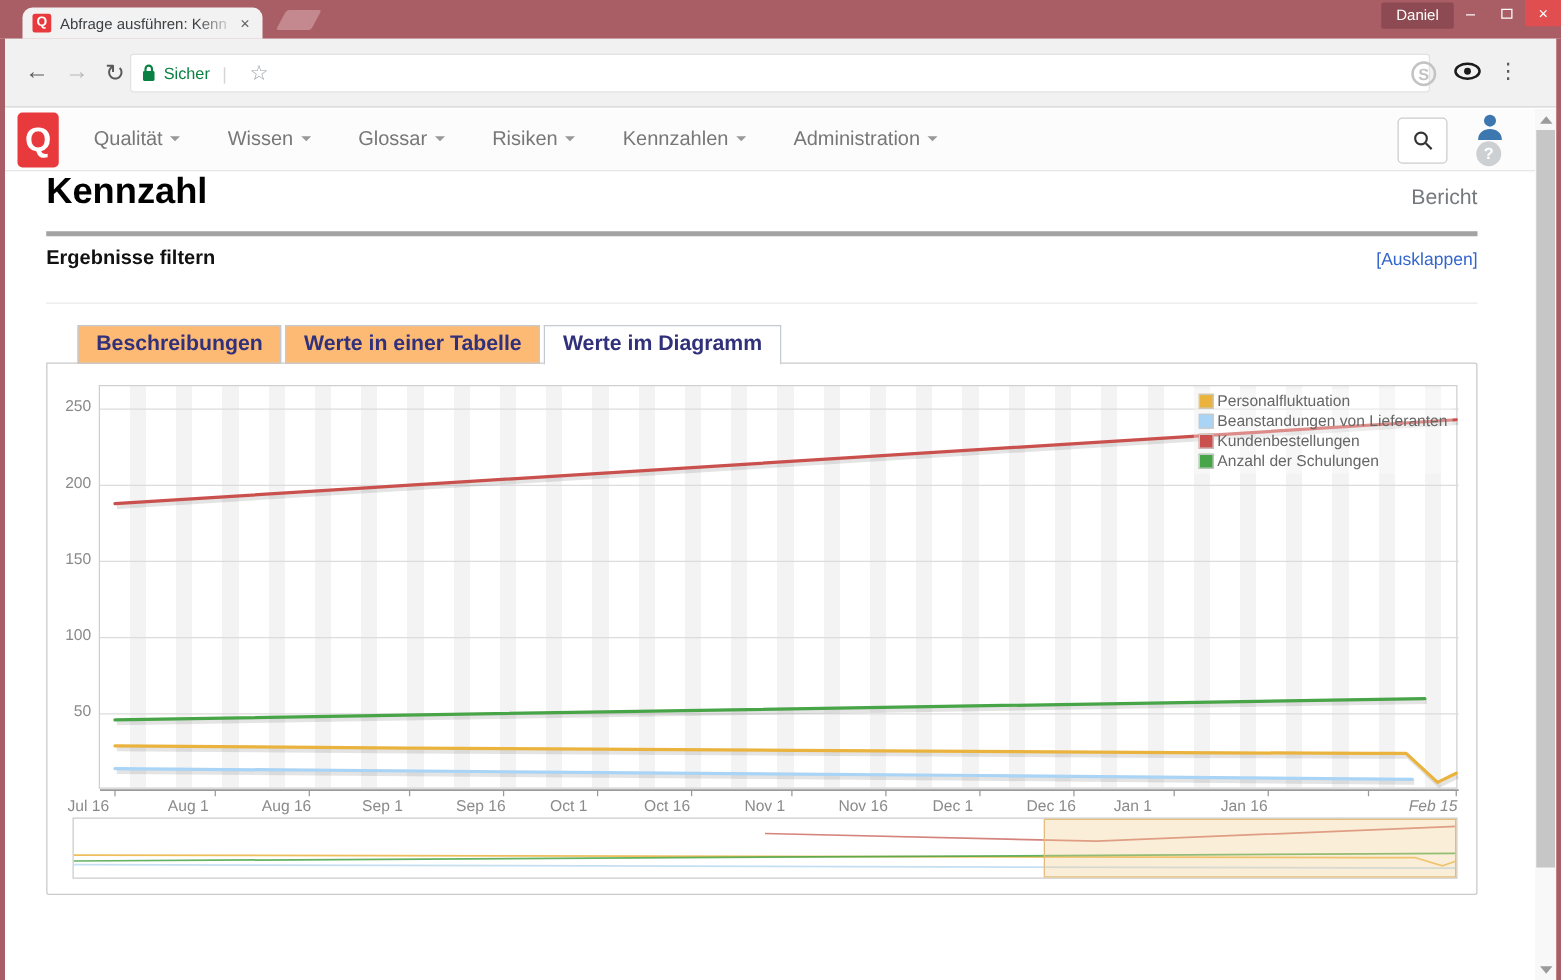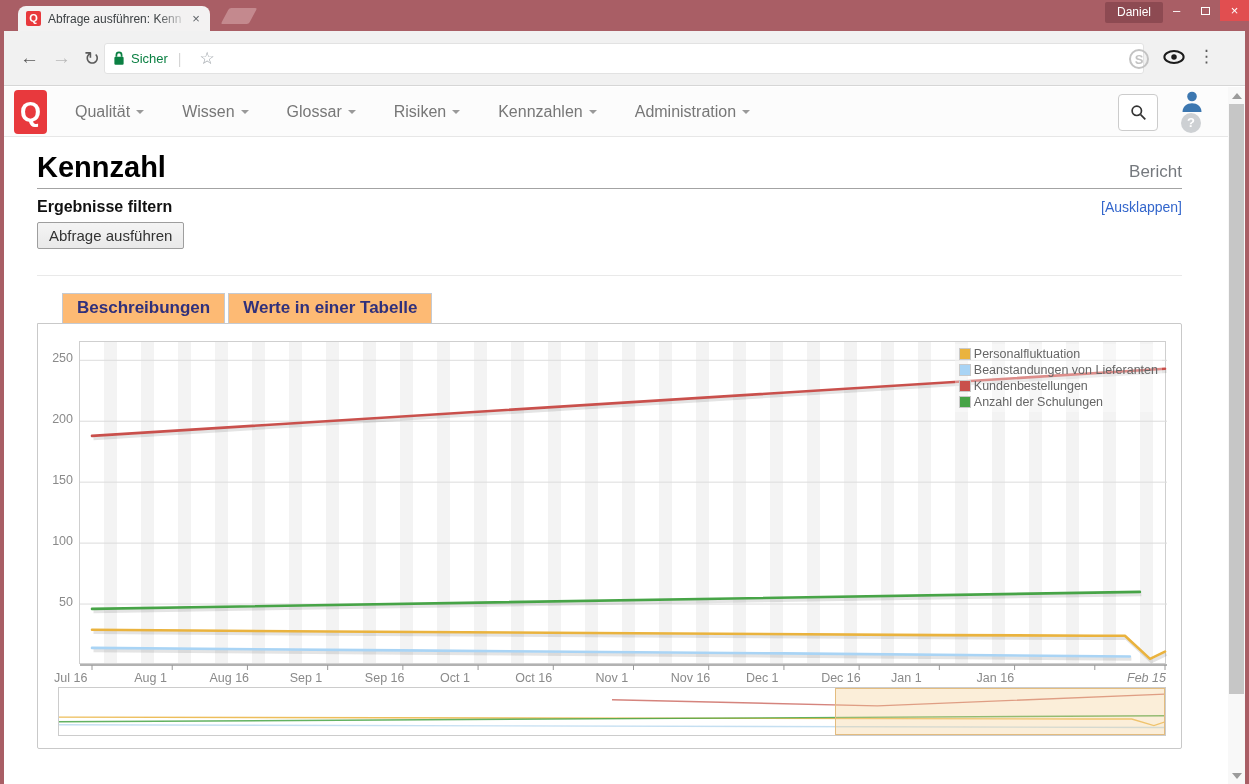--- a/index.html
+++ b/index.html
@@ -58,22 +58,22 @@
   .nav-items{display:flex;gap:38px;margin-left:28px;align-items:center;}
   .nav-item{font-size:16px;color:#777;cursor:pointer;white-space:nowrap;}
   .nav-item .caret{display:inline-block;width:0;height:0;border-left:4px solid transparent;
     border-right:4px solid transparent;border-top:4px solid #999;margin-left:6px;vertical-align:middle;}
   .searchbtn{position:absolute;right:70px;top:7px;width:40px;height:37px;background:#fff;
     border:1px solid #CCC;border-radius:4px;display:flex;align-items:center;justify-content:center;}
   .usericon{position:absolute;right:24px;top:2px;}
   .helpicon{position:absolute;right:27px;top:26px;width:20px;height:20px;border-radius:50%;
     background:#CDD0D3;color:#fff;font-size:13px;font-weight:bold;text-align:center;line-height:20px;}
   .content{margin:0 46px 0 33px;}
-  .h1row{margin-top:14px;border-bottom:1px solid #a3a3a3;display:flex;align-items:flex-end;
-    justify-content:space-between;padding-bottom:4px;}
+  .h1row{border-bottom:4px solid #a3a3a3;display:flex;align-items:flex-end;
+    justify-content:space-between;padding-bottom:15px;}
   h1{margin:0;font-size:29px;font-weight:bold;color:#000;}
   .bericht{font-size:17px;color:#75797E;padding-bottom:2px;}
   .filterrow{margin-top:9px;display:flex;justify-content:space-between;align-items:center;}
   .filterlabel{font-weight:bold;font-size:16px;color:#111;}
   .collapse{font-size:14px;color:#3366CC;text-decoration:none;}
   .runbtn{margin-top:6px;font-family:"Liberation Sans",sans-serif;font-size:15px;color:#333;
     background:linear-gradient(#F4F4F4,#E9E9E9);border:1px solid #9E9E9E;border-radius:2px;padding:4px 11px;}
   .sep{margin-top:26px;border-top:1px solid #E9E9E9;height:0;}
   
   .mw-tabs{display:flex;margin:17px 0 0 25px;position:relative;z-index:2;}
@@ -176,26 +176,26 @@
 
     <div class="content">
       <div class="h1row">
         <h1>Kennzahl</h1>
         <span class="bericht">Bericht</span>
       </div>
       <div class="filterrow">
         <span class="filterlabel">Ergebnisse filtern</span>
         <a class="collapse" href="#">[Ausklappen]</a>
       </div>
-      <button class="runbtn">Abfrage ausführen</button>
       <div class="sep"></div>
 
       <div class="mw-tabs" id="mw-tabs">
           <div class="mw-tab">Beschreibungen</div>
           <div class="mw-tab">Werte in einer Tabelle</div>
+          <div class="mw-tab active">Werte im Diagramm</div>
         </div>
 
       <div class="panel">
         <div id="yaxis">
             <div class="ylab" style="top: 271.057px;">50</div>
             <div class="ylab" style="top: 210.113px;">100</div>
             <div class="ylab" style="top: 149.17px;">150</div>
             <div class="ylab" style="top: 88.2264px;">200</div>
             <div class="ylab" style="top: 27.283px;">250</div>
           </div>

